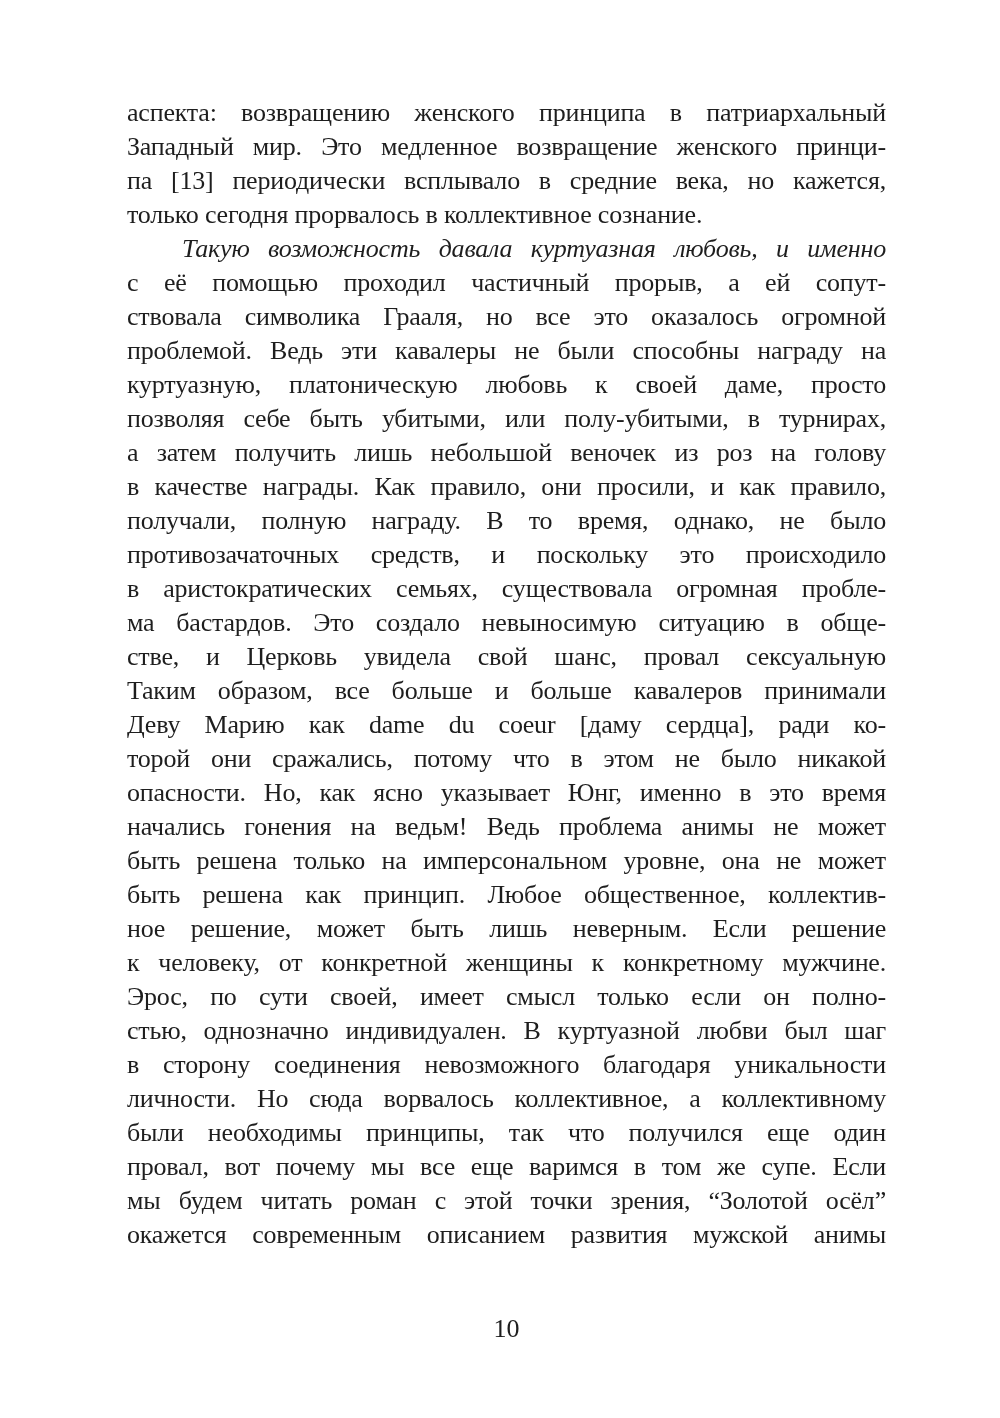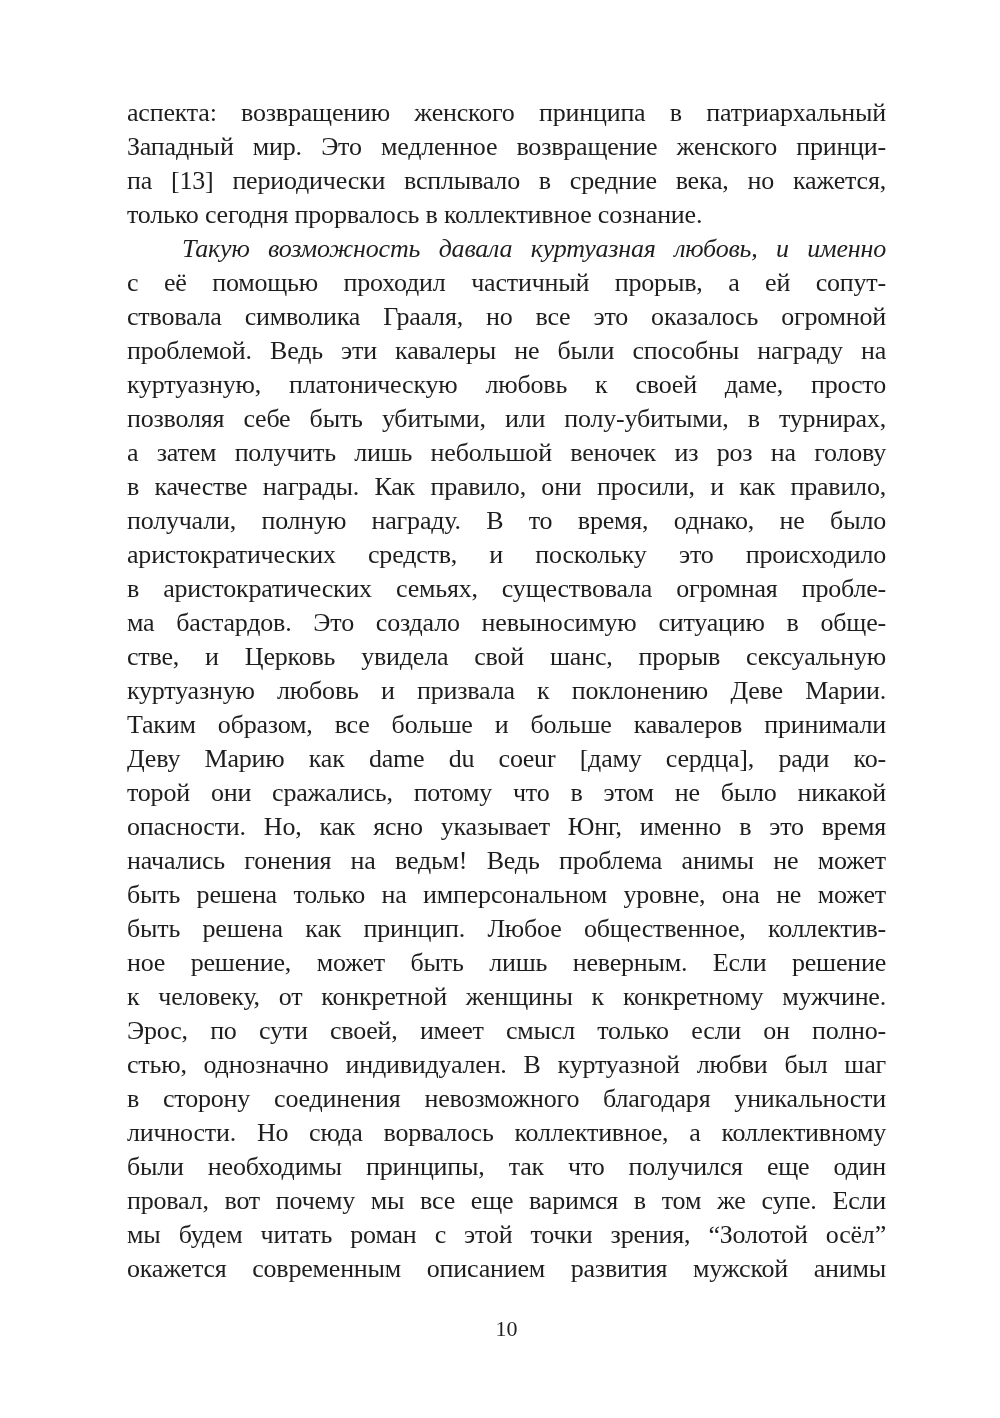--- a/index.html
+++ b/index.html
@@ -40,21 +40,21 @@
   .line.indent {
     text-indent: 55px;
     font-style: italic;
   }
   .page-number {
     position: absolute;
     left: 127px;
     top: 1312px;
     width: 759px;
     text-align: center;
-    font-size: 22px;
+    font-size: 26px;
     line-height: 34px;
     color: #1e1e1e;
   }
 </style>
 </head>
 <body>
 
 <div class="page">
   <div class="text-block">
       <div class="line">аспекта: возвращению женского принципа в патриархальный</div>
@@ -63,25 +63,24 @@
       <div class="line para-end">только сегодня прорвалось в коллективное сознание.</div>
       <div class="line indent">Такую возможность давала куртуазная любовь, и именно</div>
       <div class="line">с её помощью проходил частичный прорыв, а ей сопут-</div>
       <div class="line">ствовала символика Грааля, но все это оказалось огромной</div>
       <div class="line">проблемой. Ведь эти кавалеры не были способны награду на</div>
       <div class="line">куртуазную, платоническую любовь к своей даме, просто</div>
       <div class="line">позволяя себе быть убитыми, или полу-убитыми, в турнирах,</div>
       <div class="line">а затем получить лишь небольшой веночек из роз на голову</div>
       <div class="line">в качестве награды. Как правило, они просили, и как правило,</div>
       <div class="line">получали, полную награду. В то время, однако, не было</div>
-      <div class="line">аристократических средств, и поскольку это происходило</div>
+      <div class="line">противозачаточных средств, и поскольку это происходило</div>
       <div class="line">в аристократических семьях, существовала огромная пробле-</div>
       <div class="line">ма бастардов. Это создало невыносимую ситуацию в обще-</div>
-      <div class="line">стве, и Церковь увидела свой шанс, прорыв сексуальную</div>
-      <div class="line">куртуазную любовь и призвала к поклонению Деве Марии.</div>
+      <div class="line">стве, и Церковь увидела свой шанс, провал сексуальную</div>
       <div class="line">Таким образом, все больше и больше кавалеров принимали</div>
       <div class="line">Деву Марию как dame du coeur [даму сердца], ради ко-</div>
       <div class="line">торой они сражались, потому что в этом не было никакой</div>
       <div class="line">опасности. Но, как ясно указывает Юнг, именно в это время</div>
       <div class="line">начались гонения на ведьм! Ведь проблема анимы не может</div>
       <div class="line">быть решена только на имперсональном уровне, она не может</div>
       <div class="line">быть решена как принцип. Любое общественное, коллектив-</div>
       <div class="line">ное решение, может быть лишь неверным. Если решение</div>
       <div class="line">к человеку, от конкретной женщины к конкретному мужчине.</div>
       <div class="line">Эрос, по сути своей, имеет смысл только если он полно-</div>

